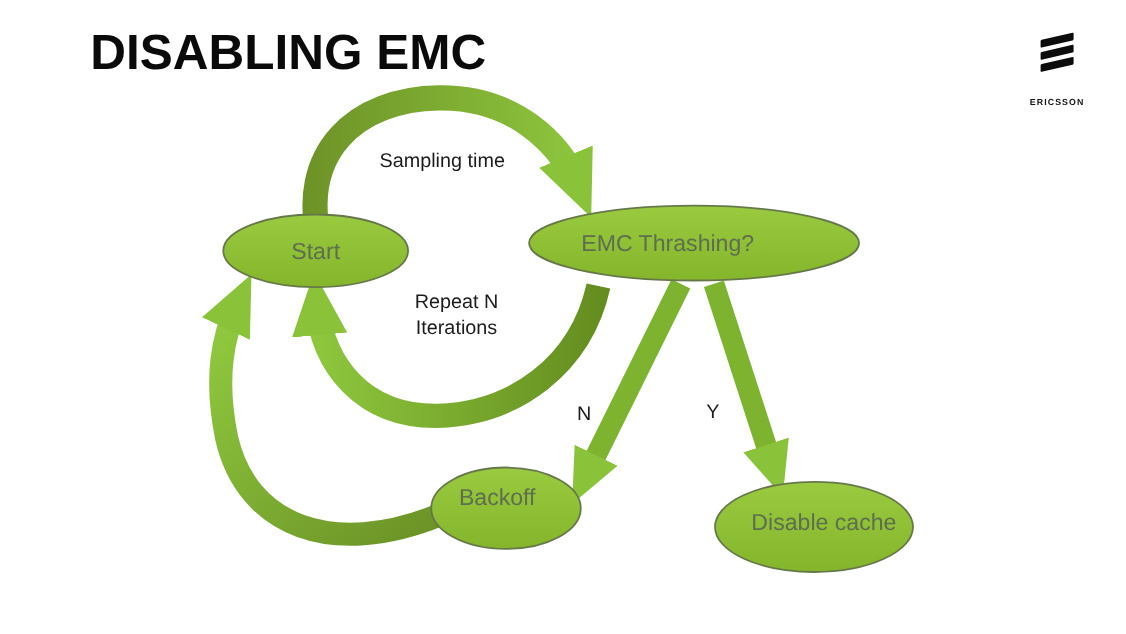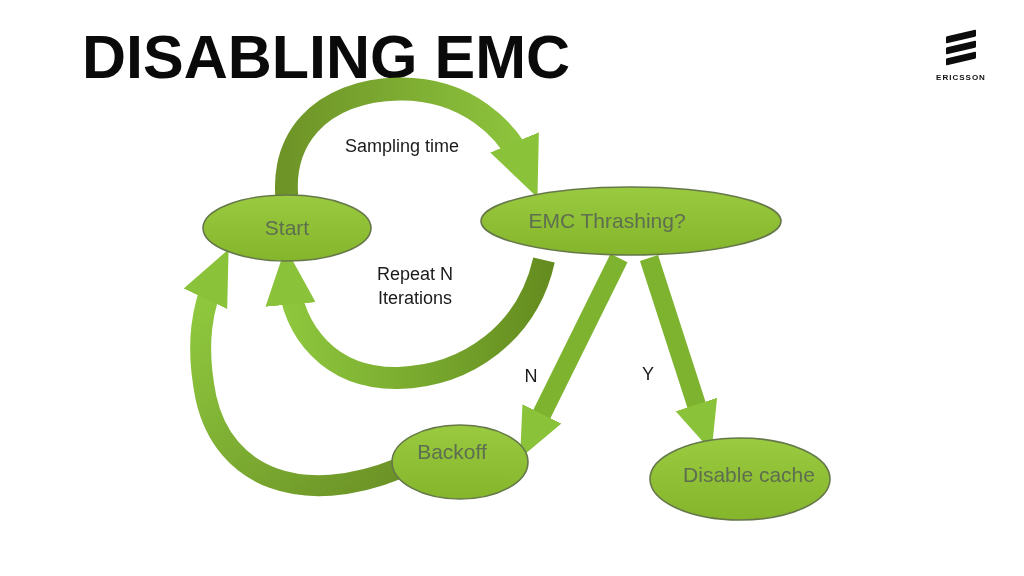--- a/index.html
+++ b/index.html
@@ -11,21 +11,21 @@
   }
   .slide {
     position: relative;
     width: 1024px; height: 576px;
     background: #ffffff;
   }
   .title {
     position: absolute;
     left: 82px; top: 22px;
     margin: 0;
-    font-size: 61px;
+    font-size: 45px;
     font-weight: 700;
     letter-spacing: 0px;
     color: #0a0a0a;
     white-space: nowrap;
   }
   .logo {
     position: absolute;
     top: 33px; right: 26px;
     width: 74px;
     text-align: center;
@@ -35,21 +35,21 @@
   }
   .logo .bar {
     display: block;
     width: 30px; height: 7px;
     margin: 0 auto 4px auto;
     background: #0c0c0c;
     border-radius: 1px;
     transform: skewY(-13deg);
   }
   .logo .brand {
-    margin-top: 3px;
+    margin-top: 17px;
     font-size: 8px;
     font-weight: 700;
     letter-spacing: 1px;
     color: #111111;
     text-align: center;
   }
   svg.diagram {
     position: absolute;
     left: 0; top: 0;
   }

